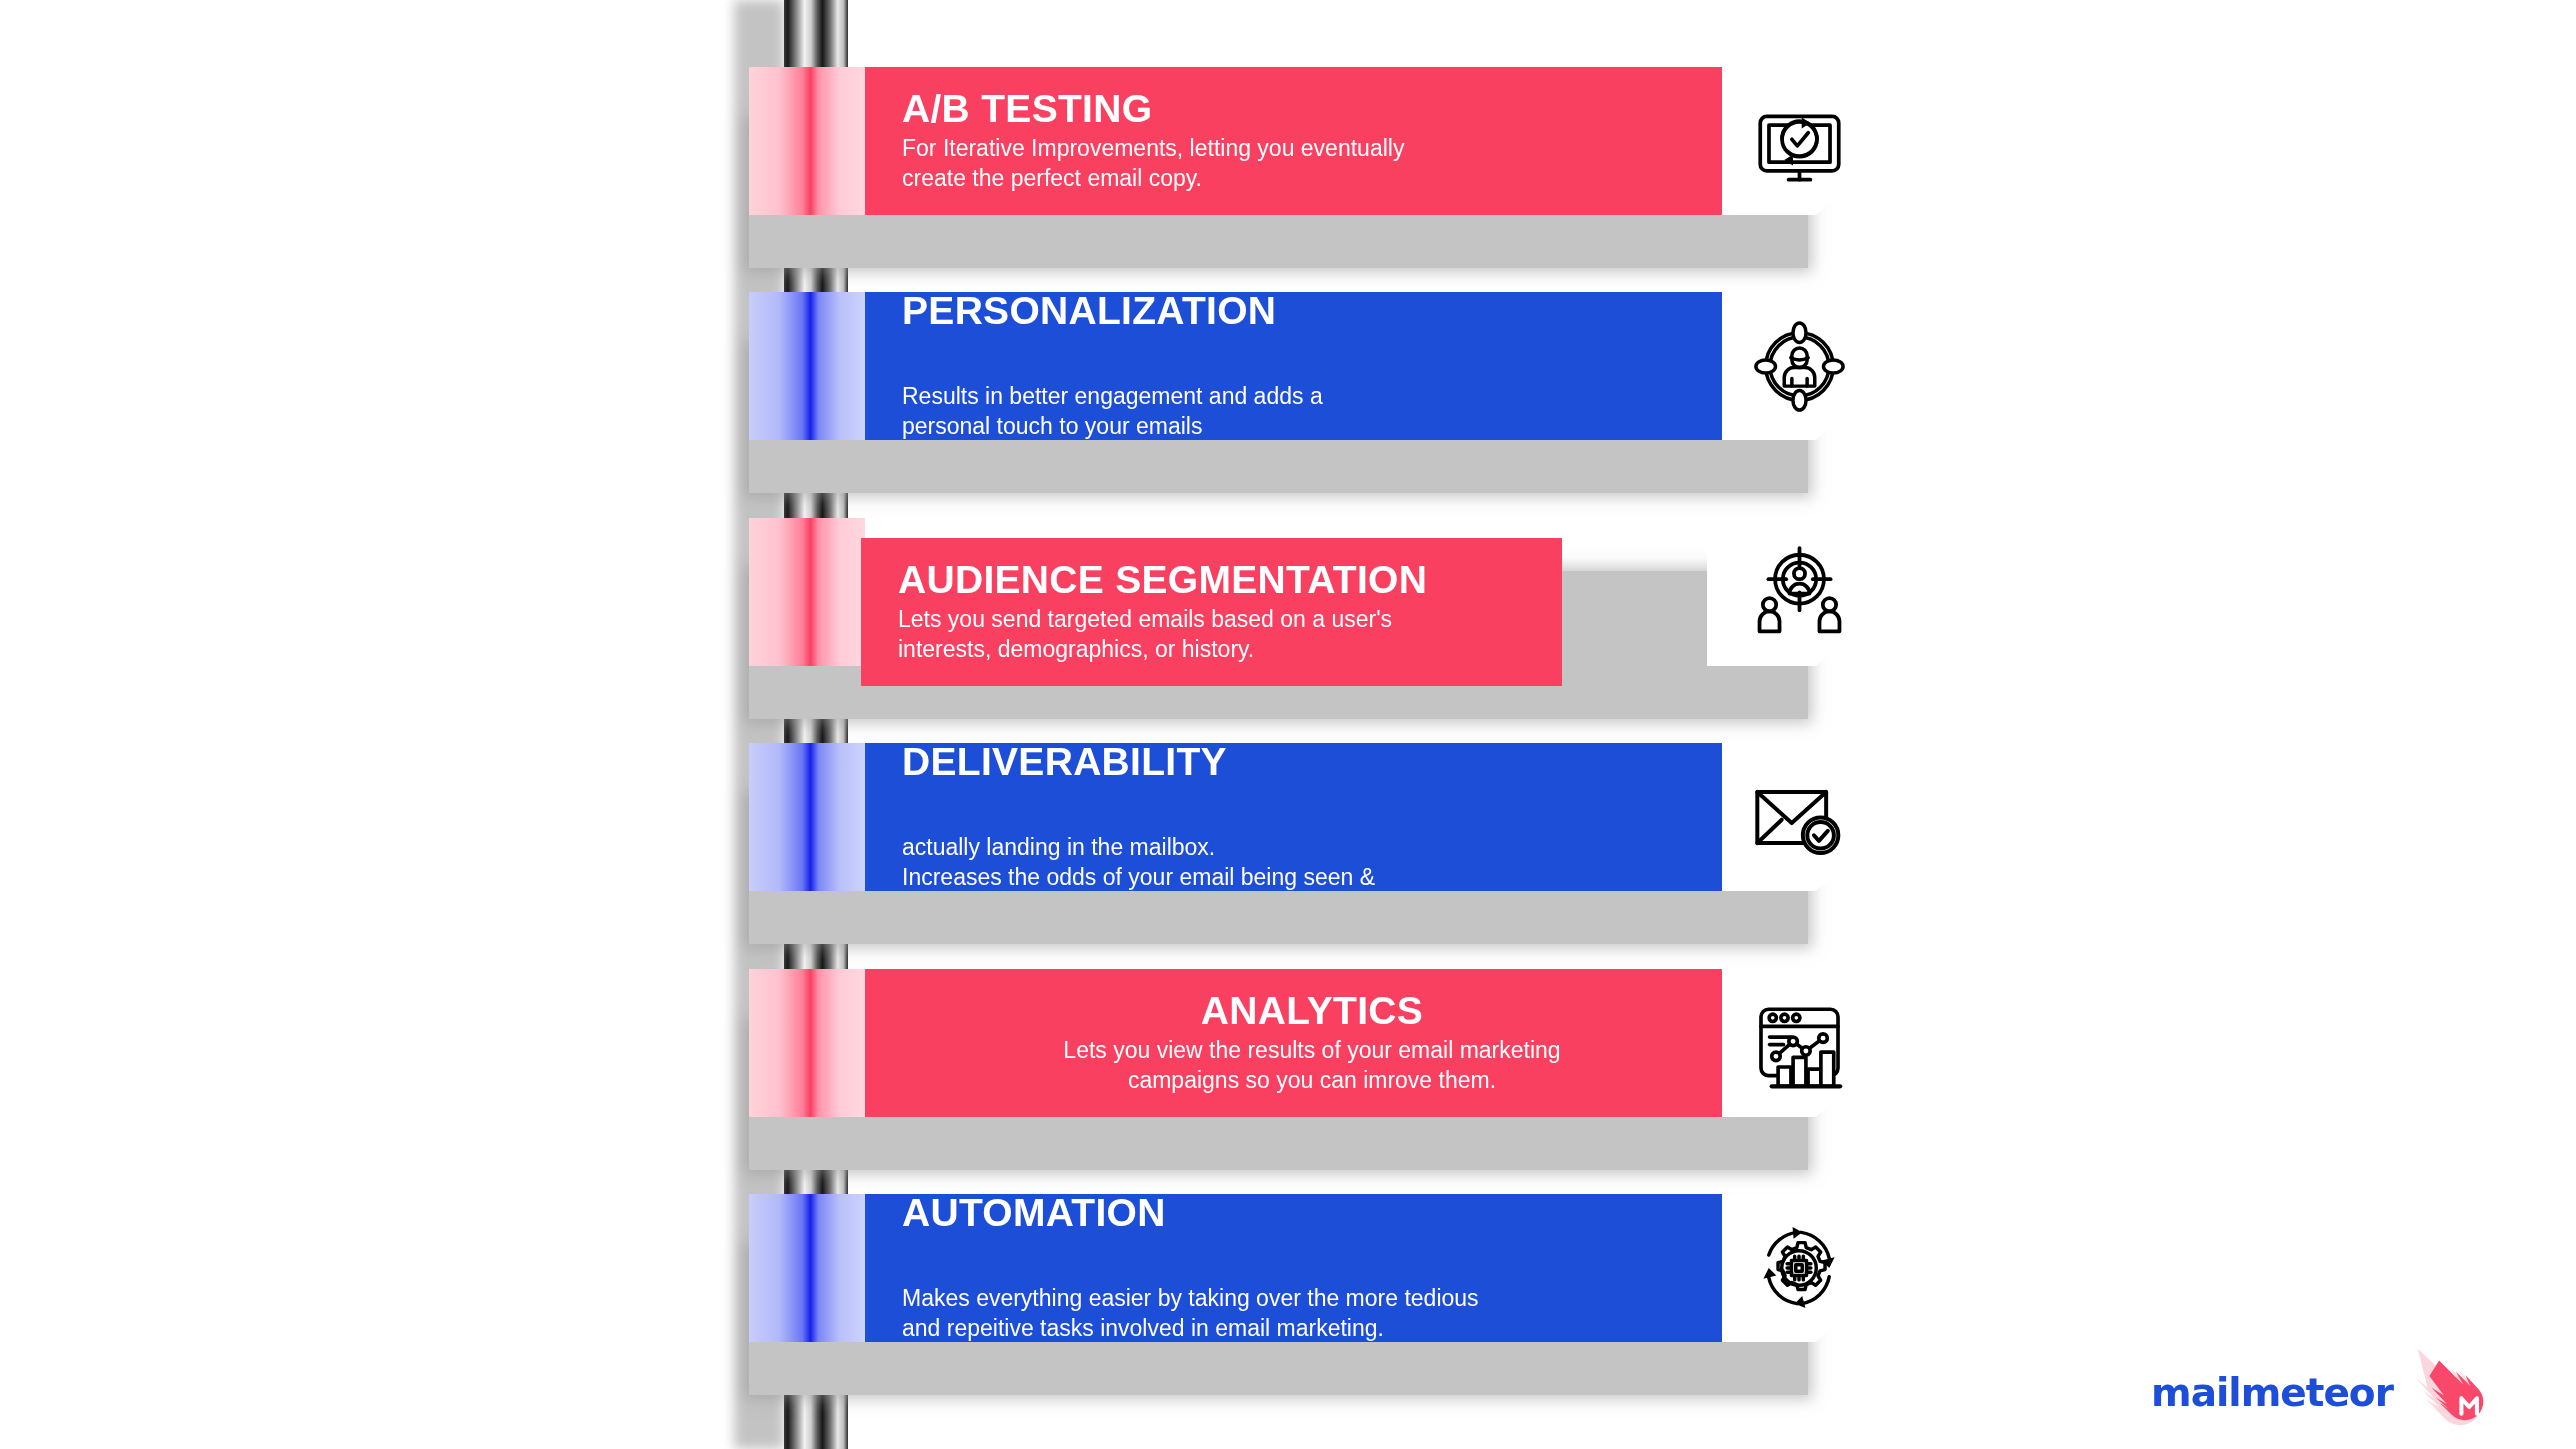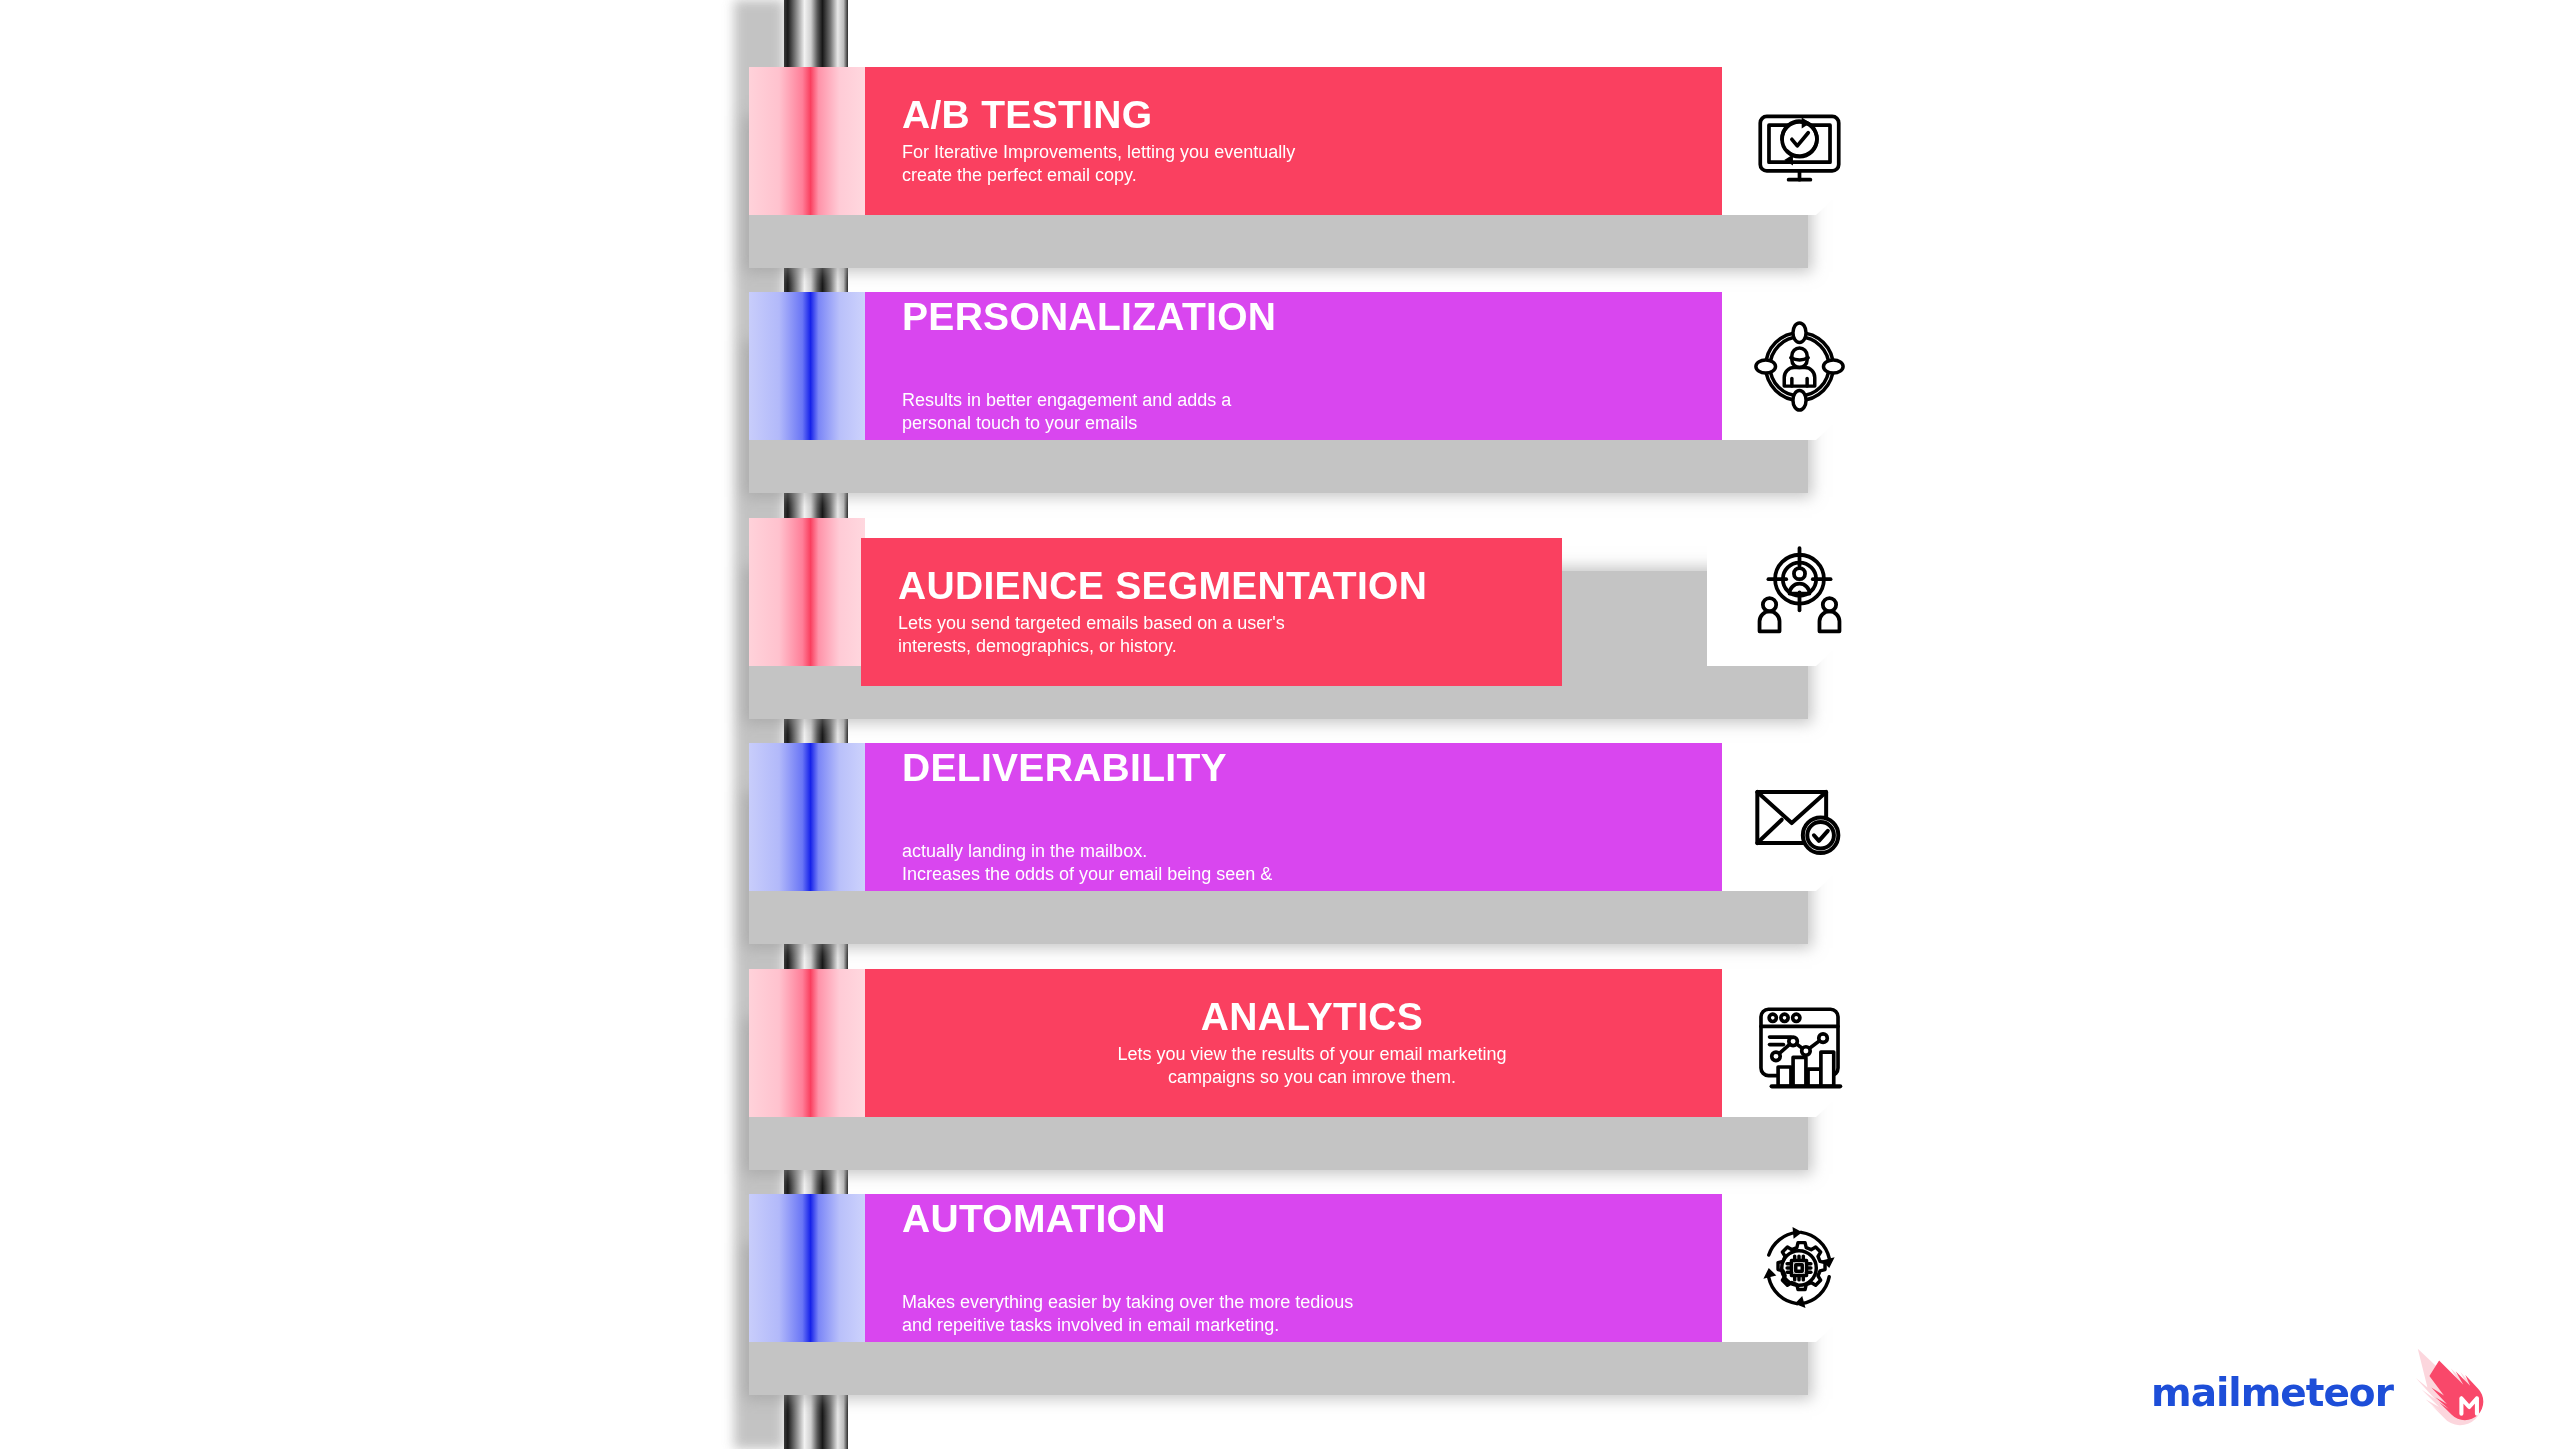--- a/index.html
+++ b/index.html
@@ -33,21 +33,21 @@
     box-shadow:0 0 14px 3.9px rgba(150,150,150,.55);
   }
 
   
   .banner{
     position:absolute;top:0;height:100%;
     display:flex;flex-direction:column;justify-content:center;
     padding-left:37px;box-sizing:border-box;
   }
   .banner.pink{background:#fa4060;}
-  .banner.blue{background:#d946ef;gap:46px;}
+  .banner.blue{background:#1d4ed8;gap:46px;}
 
   
   .wrap{
     position:absolute;top:0;height:100%;
   }
   .wrap.pink{
     background:linear-gradient(to right,
       #ffd2da 0%, #ffc2ce 26%, #ff7f99 46%, #fa3f5f 53%,
       #ff93a9 60%, #ffcbd6 78%, #ffd8df 100%);
   }
@@ -71,21 +71,21 @@
   }
   .arrow svg{display:block;}
 
   
   .title{
     color:#ffffff;font-weight:bold;letter-spacing:0.3px;
     margin:0 0 6.4px 0;line-height:1;
     font-size:39px;
   }
   .desc{
-    color:#ffffff;margin:0;line-height:1.28;font-size:18px;font-weight:400;
+    color:#ffffff;margin:0;line-height:1.28;font-size:23px;font-weight:400;
   }
   .desc span{display:block;}
 
   
   #logo{
     position:absolute;left:2151px;top:1343px;
     display:flex;align-items:center;
   }
   #logo-text{
     font-size:39px;font-weight:bold;color:#1d4ed8;letter-spacing:-1px;

